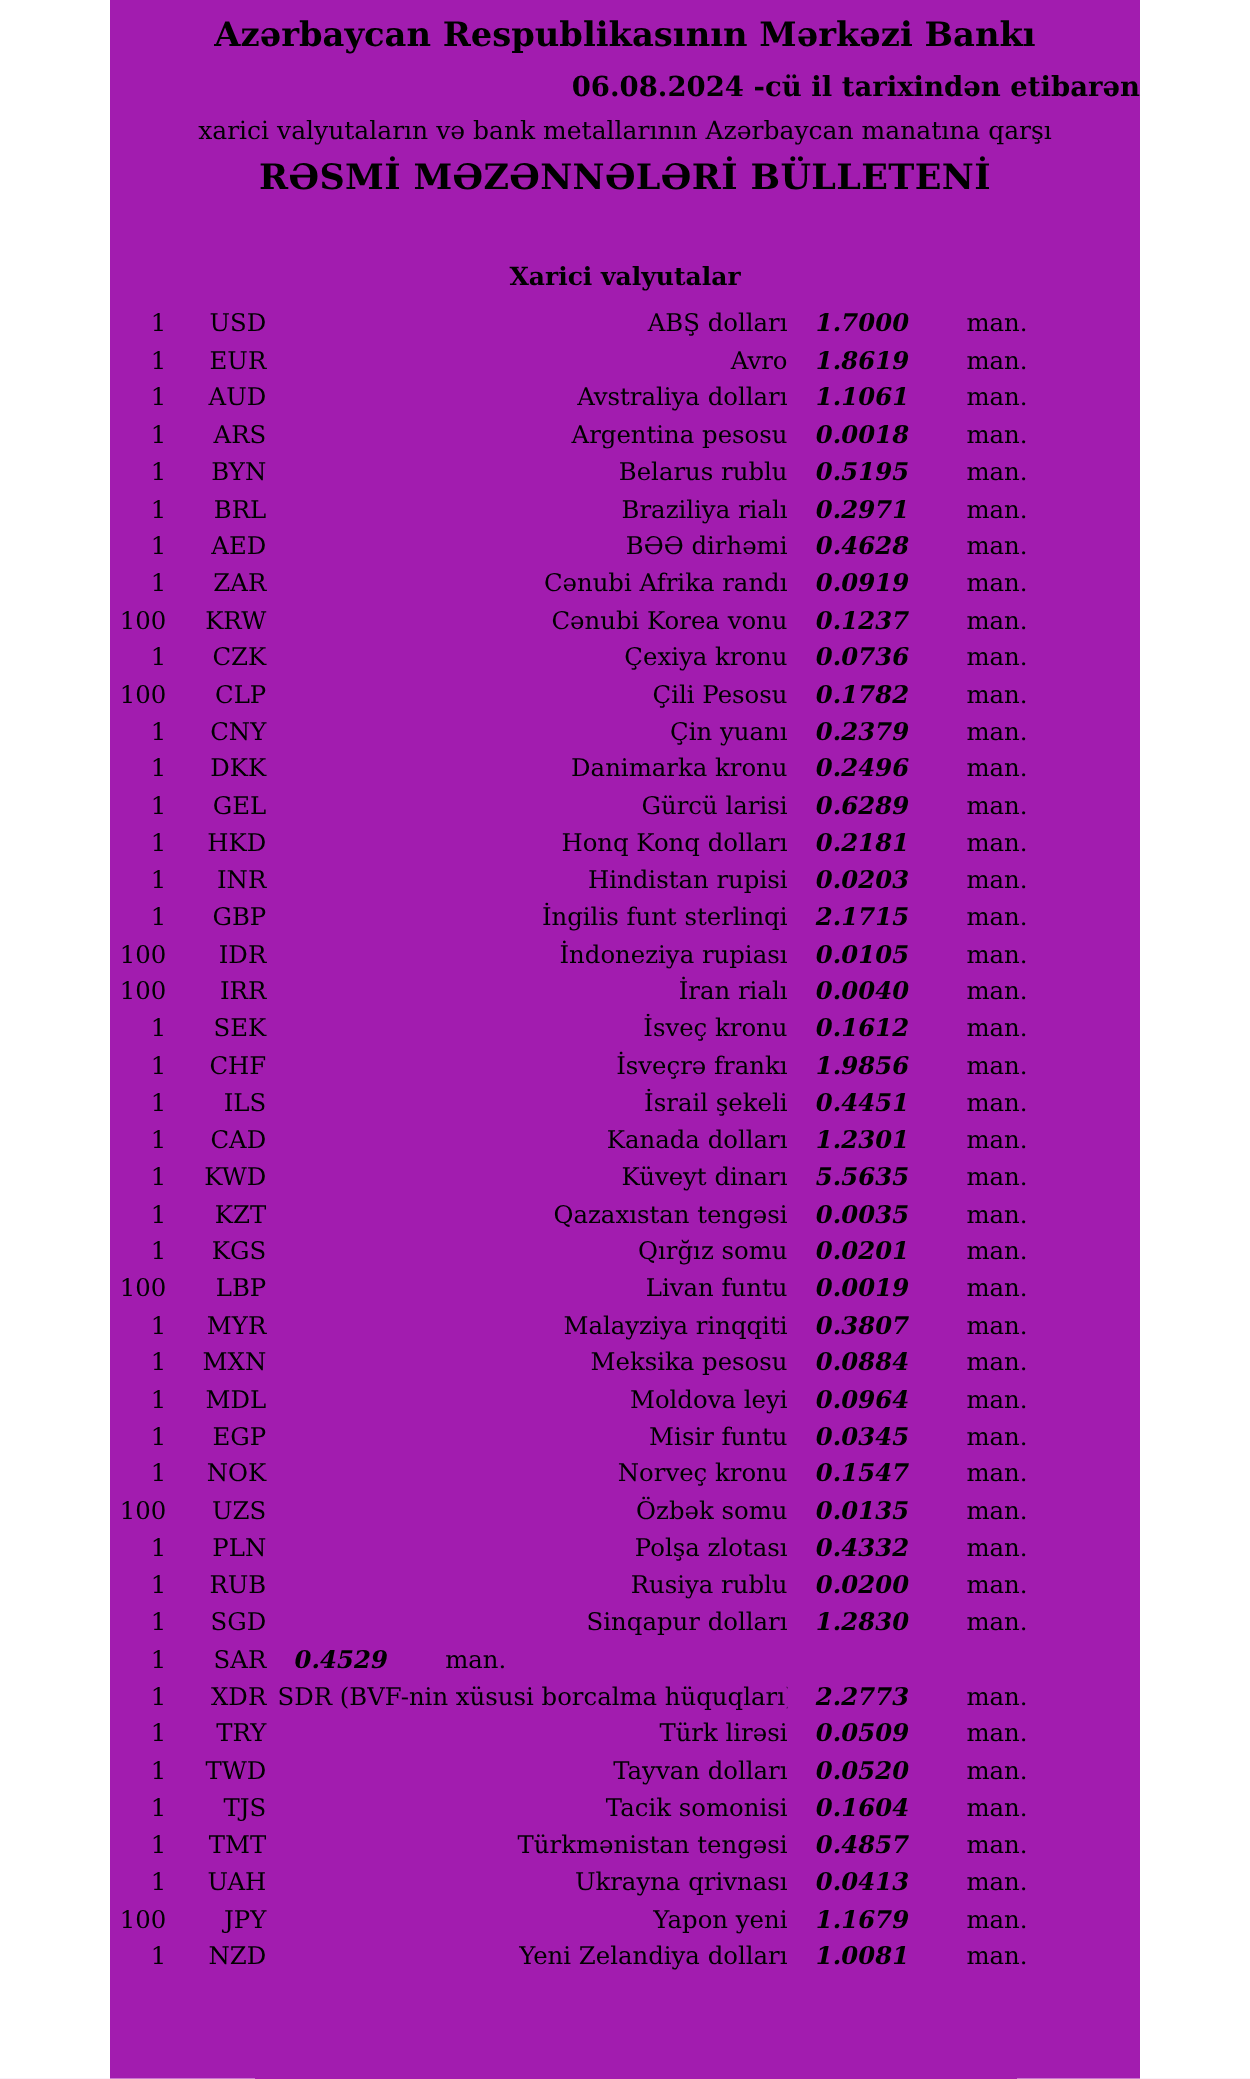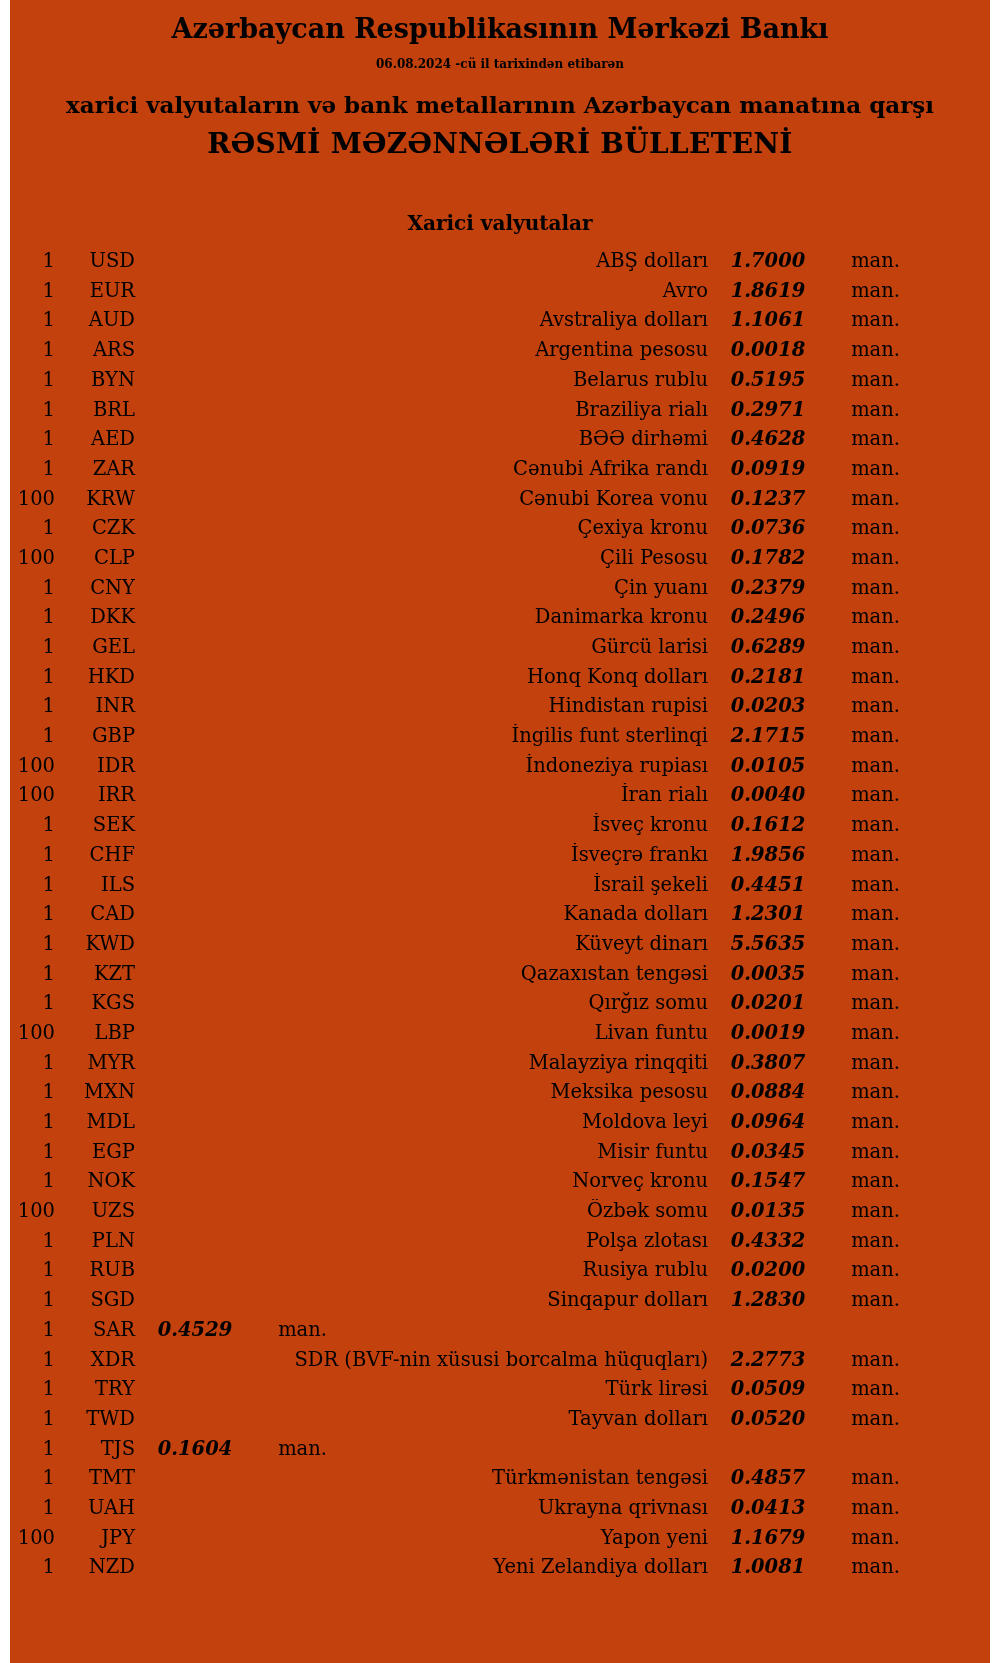--- a/index.html
+++ b/index.html
@@ -1,42 +1,43 @@
 <!DOCTYPE html>
 <html><head>
 <meta charset="utf-8">
 <style>
   * { margin: 0; padding: 0; box-sizing: border-box; }
   html, body { background: #ffffff; }
   .page {
     position: relative;
-    width: 980px;
+    width: 824px;
     height: 1663px;
     margin: 0 auto;
-    background: #c2410c;
+    background: #a21caf;
     color: #000000;
     font-family: "DejaVu Serif", "Liberation Serif", serif;
     padding-top: 12px;
     overflow: hidden;
   }
   .header { text-align: center; }
   .doc-title {
     font-size: 27px;
     font-weight: bold;
     line-height: 1.25;
   }
   .doc-date {
     margin-top: 11px;
-    font-size: 12px;
+    font-size: 22px;
     font-weight: bold;
+    text-align: right;
   }
   .doc-sub1 {
-    margin-top: 20px;
-    font-size: 23px;
-    font-weight: bold;
+    margin-top: 9px;
+    font-size: 20px;
+    font-weight: normal;
   }
   .doc-sub2 {
     margin-top: 9px;
     font-size: 28px;
     font-weight: bold;
     letter-spacing: 0.3px;
   }
   .section-title {
     margin-top: 51px;
     text-align: center;
@@ -374,20 +375,21 @@
       <div class="rate-row">
       <span class="cell qty">1</span>
       <span class="cell code">TWD</span>
       <span class="cell name">Tayvan dolları</span>
       <span class="cell rate">0.0520</span>
       <span class="cell unit">man.</span>
     </div>
       <div class="rate-row">
       <span class="cell qty">1</span>
       <span class="cell code">TJS</span>
+      <span class="cell name">Tacik somonisi</span>
       <span class="cell rate">0.1604</span>
       <span class="cell unit">man.</span>
     </div>
       <div class="rate-row">
       <span class="cell qty">1</span>
       <span class="cell code">TMT</span>
       <span class="cell name">Türkmənistan tengəsi</span>
       <span class="cell rate">0.4857</span>
       <span class="cell unit">man.</span>
     </div>

